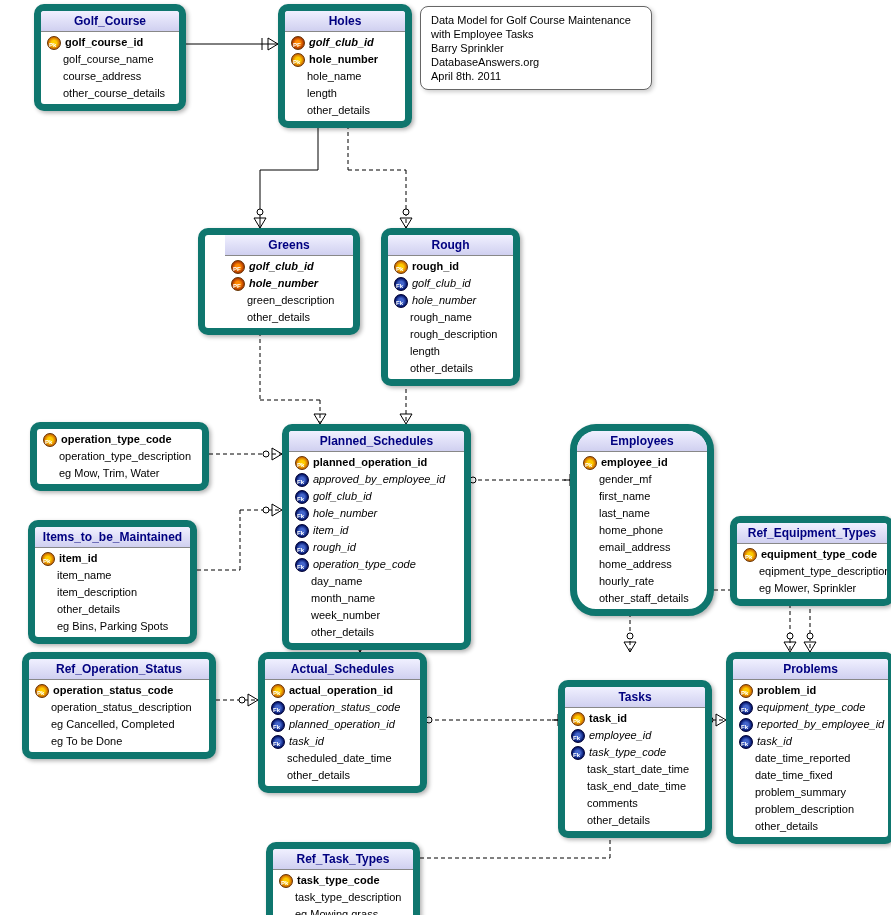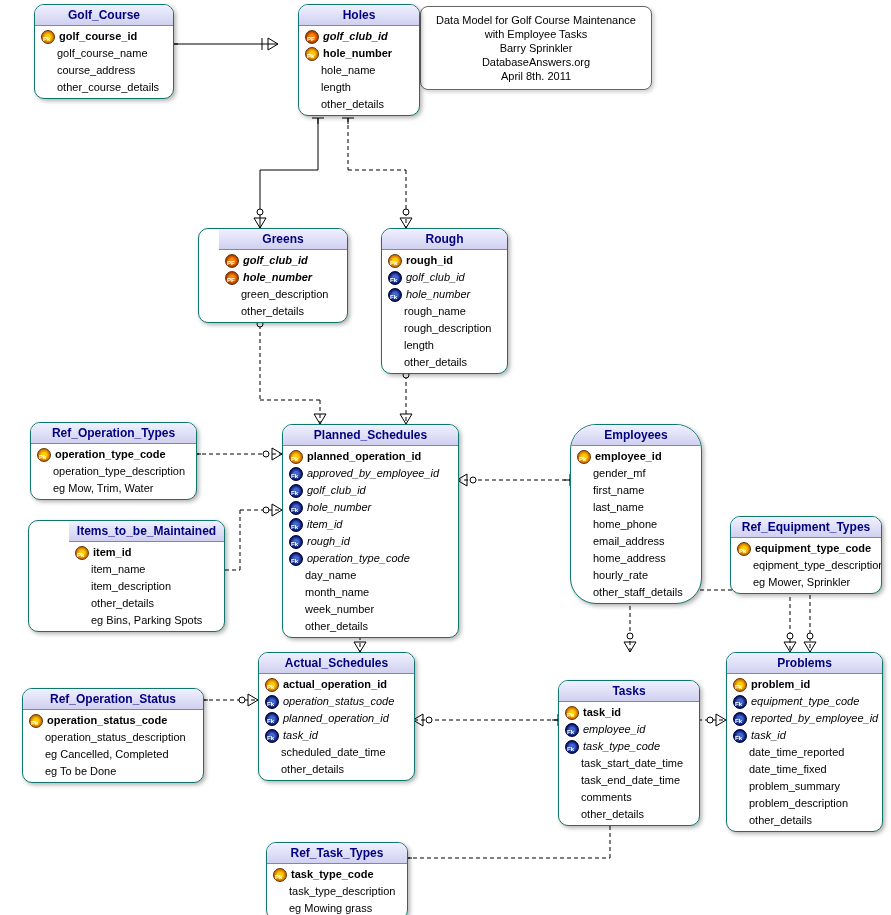--- a/index.html
+++ b/index.html
@@ -7,21 +7,21 @@
     padding: 0;
     font-family: Arial, sans-serif;
     font-size: 11px;
     background: #fff;
     position: relative;
     width: 891px;
     height: 915px;
   }
   .entity {
     position: absolute;
-    border: 1px solid #0f766e;
+    border: 7px solid #0f766e;
     border-radius: 10px;
     background: #fff;
     box-shadow: 2px 2px 4px rgba(0,0,0,0.3);
     overflow: hidden;
   }
   .entity-header {
     background: linear-gradient(#f0f0ff, #d0d0f0);
     color: #000080;
     font-weight: bold;
     text-align: center;
@@ -105,21 +105,21 @@
   }
   .bold { font-weight: bold; }
   .italic { font-style: italic; }
   .callout {
     position: absolute;
     border: 1px solid #666;
     border-radius: 8px;
     background: #fff;
     box-shadow: 2px 2px 4px rgba(0,0,0,0.2);
     padding: 6px 10px;
-    text-align: center;
+    text-align: left;
     font-size: 11px;
     line-height: 14px;
   }
   svg.connections {
     position: absolute;
     top: 0;
     left: 0;
     width: 891px;
     height: 915px;
     pointer-events: none;
@@ -248,21 +248,21 @@
         <div class="attr-row">
           <span class="key-icon key-none"></span>
           <span class="attr-name">course_address</span>
         </div>
         <div class="attr-row">
           <span class="key-icon key-none"></span>
           <span class="attr-name">other_course_details</span>
         </div>
       </div>
     </div>
-    <div class="entity" style="left: 278px; top: 4px; width: 120px; margin-left: 20px;">
+    <div class="entity" style="left: 278px; top: 4px; width: 120px;">
       <div class="entity-header">Holes</div>
       <div class="entity-body">
         <div class="attr-row">
           <span class="key-icon key-pf"></span>
           <span class="attr-name bold italic">golf_club_id</span>
         </div>
         <div class="attr-row">
           <span class="key-icon key-pk"></span>
           <span class="attr-name bold">hole_number</span>
         </div>
@@ -328,37 +328,36 @@
           <span class="key-icon key-none"></span>
           <span class="attr-name">length</span>
         </div>
         <div class="attr-row">
           <span class="key-icon key-none"></span>
           <span class="attr-name">other_details</span>
         </div>
       </div>
     </div>
     <div class="entity" style="left: 30px; top: 422px; width: 165px;">
-      <div class="entity-header">Ref_Operation_Types</div>
       <div class="entity-body">
         <div class="attr-row">
           <span class="key-icon key-pk"></span>
           <span class="attr-name bold">operation_type_code</span>
         </div>
         <div class="attr-row">
           <span class="key-icon key-none"></span>
           <span class="attr-name">operation_type_description</span>
         </div>
         <div class="attr-row">
           <span class="key-icon key-none"></span>
           <span class="attr-name">eg Mow, Trim, Water</span>
         </div>
       </div>
     </div>
-    <div class="entity" style="left: 28px; top: 520px; width: 155px; padding-left: 40px;">
+    <div class="entity" style="left: 28px; top: 520px; width: 155px;">
       <div class="entity-header">Items_to_be_Maintained</div>
       <div class="entity-body">
         <div class="attr-row">
           <span class="key-icon key-pk"></span>
           <span class="attr-name bold">item_id</span>
         </div>
         <div class="attr-row">
           <span class="key-icon key-none"></span>
           <span class="attr-name">item_name</span>
         </div>
@@ -369,21 +368,21 @@
         <div class="attr-row">
           <span class="key-icon key-none"></span>
           <span class="attr-name">other_details</span>
         </div>
         <div class="attr-row">
           <span class="key-icon key-none"></span>
           <span class="attr-name">eg Bins, Parking Spots</span>
         </div>
       </div>
     </div>
-    <div class="entity" style="left: 22px; top: 652px; width: 180px; margin-top: 36px;">
+    <div class="entity" style="left: 22px; top: 652px; width: 180px;">
       <div class="entity-header">Ref_Operation_Status</div>
       <div class="entity-body">
         <div class="attr-row">
           <span class="key-icon key-pk"></span>
           <span class="attr-name bold">operation_status_code</span>
         </div>
         <div class="attr-row">
           <span class="key-icon key-none"></span>
           <span class="attr-name">operation_status_description</span>
         </div>

